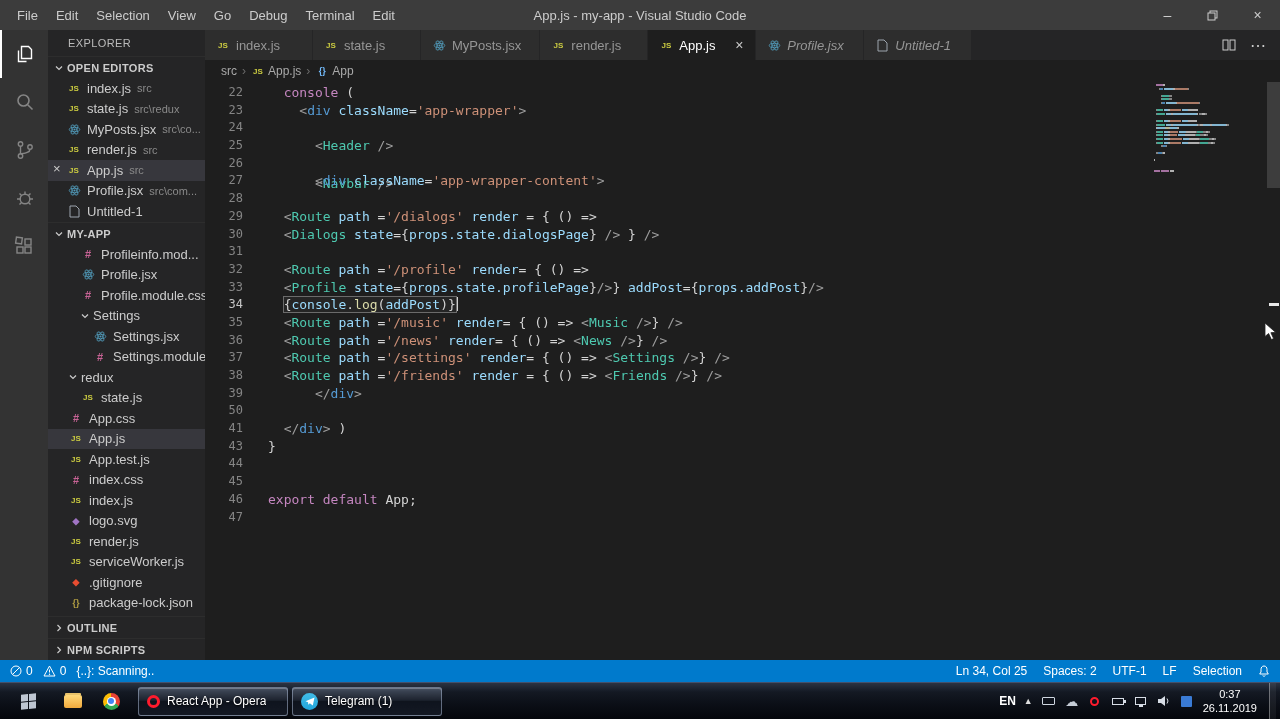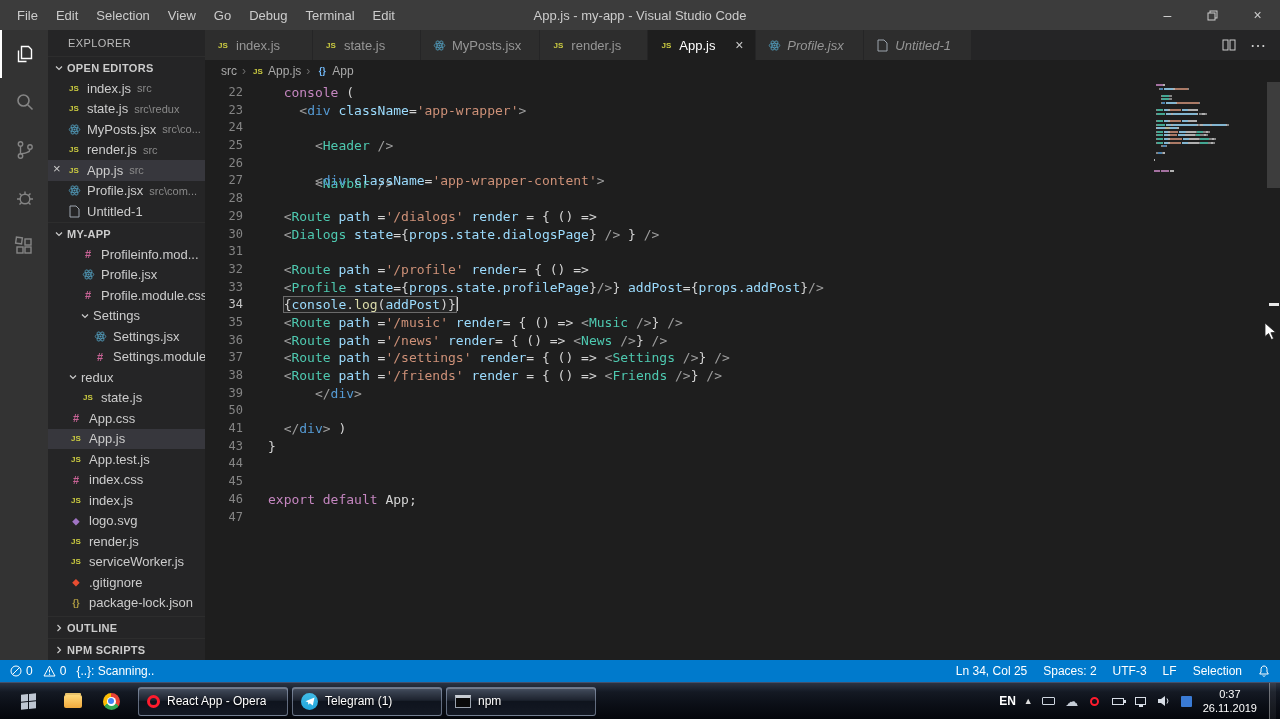--- a/index.html
+++ b/index.html
@@ -700,21 +700,21 @@
             <line x1="6.5" y1="4.5" x2="6.5" y2="7.5" stroke="#ffffff"></line>
             <circle cx="6.5" cy="9.2" r="0.7" fill="#ffffff"></circle>
           </svg>
         <span>0</span>
       </span>
       <span class="sb-item">{..}: Scanning..</span>
     </div>
     <div class="sb-right">
       <span class="sb-item">Ln 34, Col 25</span>
       <span class="sb-item">Spaces: 2</span>
-      <span class="sb-item">UTF-3</span>
+      <span class="sb-item">UTF-1</span>
       <span class="sb-item">LF</span>
       <span class="sb-item">Selection</span>
       <span class="sb-item">
         <svg width="12" height="13" viewBox="0 0 12 13">
             <path d="M6 1 C4 1 3 2.5 3 4.5 L3 7 L1.7 9 L10.3 9 L9 7 L9 4.5 C9 2.5 8 1 6 1 Z" fill="none" stroke="#ffffff"></path>
             <path d="M4.8 10.5 a1.3 1.3 0 0 0 2.4 0" fill="none" stroke="#ffffff"></path>
           </svg>
       </span>
     </div>
   </div>
@@ -745,24 +745,20 @@
           <span class="tb-label">React App - Opera</span>
         </div>
         <div class="task-btn">
           <span style="display:flex;align-items:center;justify-content:center;width:17px;height:17px;border-radius:50%;background:linear-gradient(#41bce7,#22a6dc);flex:0 0 17px;">
             <svg width="10" height="9" viewBox="0 0 10 9">
               <path d="M0.5 4.2 L9.5 0.5 L7.8 8.5 L4.8 6.2 L3.3 7.8 L3.1 5.2 Z" fill="#ffffff"></path>
             </svg>
           </span>
           <span class="tb-label">Telegram (1)</span>
         </div>
-        <div class="task-btn">
-          <span class="console-ic"></span>
-          <span class="tb-label">npm</span>
-        </div>
       </div>
     <div class="tray">
       <span class="tray-lang">EN</span>
       <span class="tray-chip">▲</span>
       <span style="display:flex;gap:7px;align-items:center;">
           <span class="ti ti-keyboard">
             <i></i>
           </span>
           <span class="ti ti-cloud">☁</span>
           <span class="ti ti-opera">

